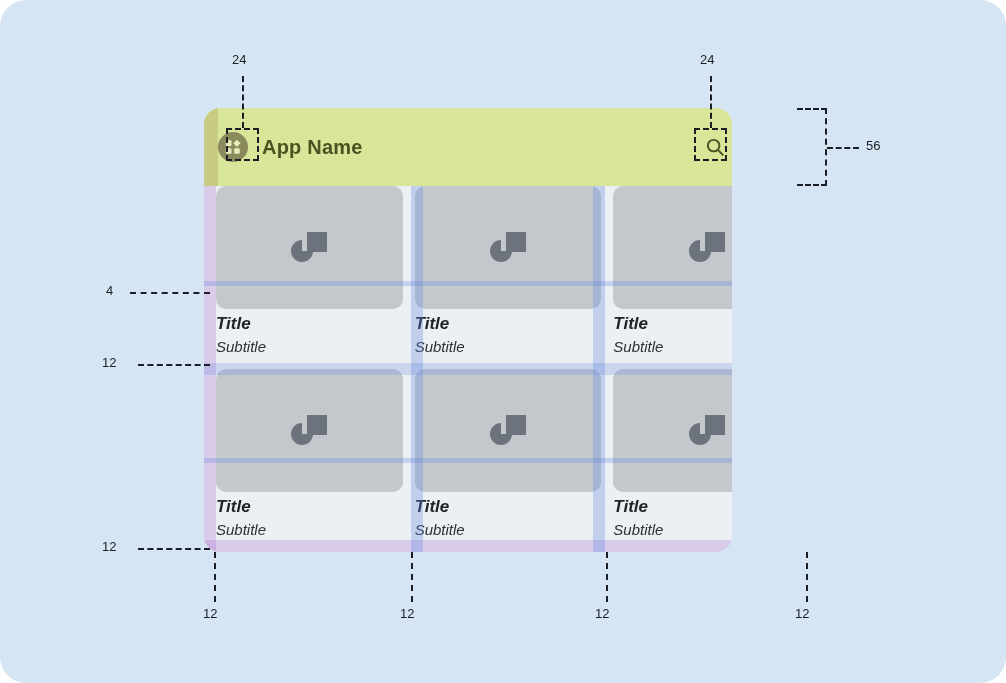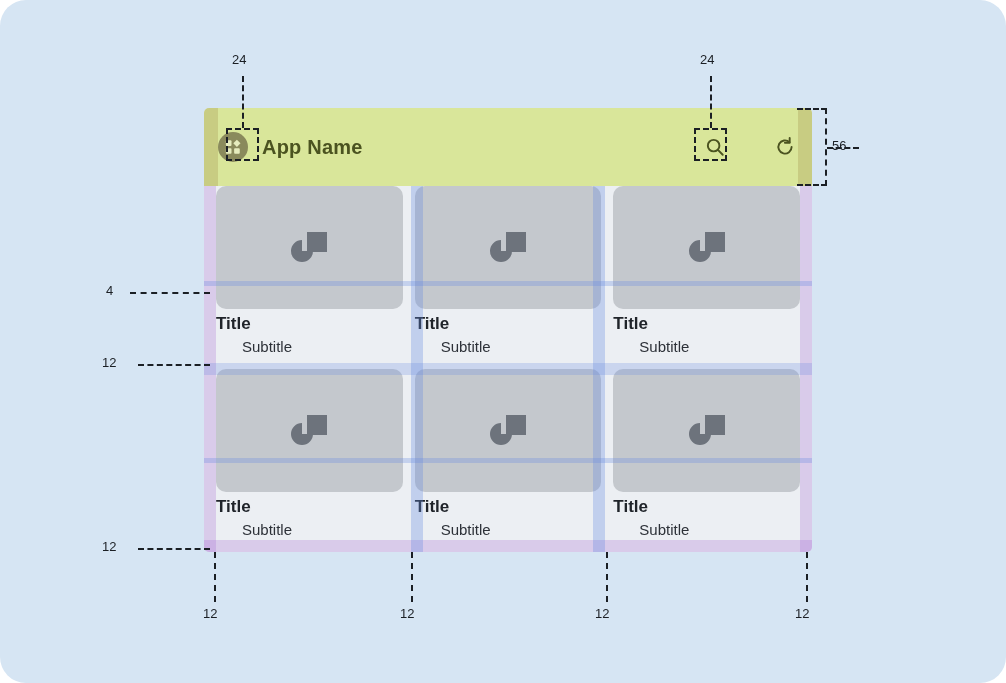--- a/index.html
+++ b/index.html
@@ -22,23 +22,23 @@
     background: #d6e5f3;
     border-radius: 26px;
     overflow: hidden;
   }
 
   
   #mock {
     position: absolute;
     left: 204px;
     top: 108px;
-    width: 608px;
+    width: 528px;
     height: 444px;
-    border-radius: 5px;
+    border-radius: 16px;
     overflow: hidden;
     background: #eceff3;
   }
 
   
   #appbar {
     position: absolute;
     left: 0;
     top: 0;
     width: 608px;
@@ -105,33 +105,33 @@
     background: #c4c8cd;
     border-radius: 10px;
     display: flex;
     align-items: center;
     justify-content: center;
     min-height: 0;
   }
   .card-text {
     flex: none;
     padding-top: 4px;
+    font-style: italic;
   }
   .card-title {
     font-size: 17px;
     font-weight: 700;
     color: #20242a;
     line-height: 1.35;
   }
   .card-subtitle {
     font-size: 15px;
     font-weight: 400;
     color: #2d3138;
     line-height: 1.4;
-    margin-left: 26px;
   }
 
   
   .overlay { position: absolute; pointer-events: none; }
   .ov-side   { background: rgba(171,120,214,.30); }
   .ov-gutter { background: rgba(104,140,224,.32); }
   .ov-rowgap { background: rgba(104,140,224,.26); }
   .ov-titlegap { background: rgba(104,140,224,.30); }
   .ov-appbar-side { background: rgba(150,130,60,.26); }
 
@@ -303,21 +303,21 @@
   <div class="note" style="left:232px; top:52px;">24</div>
   <div class="dash-v" style="left:242px; top:76px; height:52px;"></div>
   <div class="dash-box" style="left:226px; top:128px; width:33px; height:33px;"></div>
 
   <div class="note" style="left:700px; top:52px;">24</div>
   <div class="dash-v" style="left:710px; top:76px; height:52px;"></div>
   <div class="dash-box" style="left:694px; top:128px; width:33px; height:33px;"></div>
 
   <div class="dash-bracket" style="left:797px; top:108px; width:30px; height:78px;"></div>
   <div class="dash-h" style="left:827px; top:147px; width:32px;"></div>
-  <div class="note" style="left:832px; top:138px;">56</div>
+  <div class="note" style="left:866px; top:138px;">56</div>
 
   <div class="note" style="left:106px; top:283px;">4</div>
   <div class="dash-h" style="left:130px; top:292px; width:80px;"></div>
 
   <div class="note" style="left:102px; top:355px;">12</div>
   <div class="dash-h" style="left:138px; top:364px; width:72px;"></div>
 
   <div class="note" style="left:102px; top:539px;">12</div>
   <div class="dash-h" style="left:138px; top:548px; width:72px;"></div>
 

